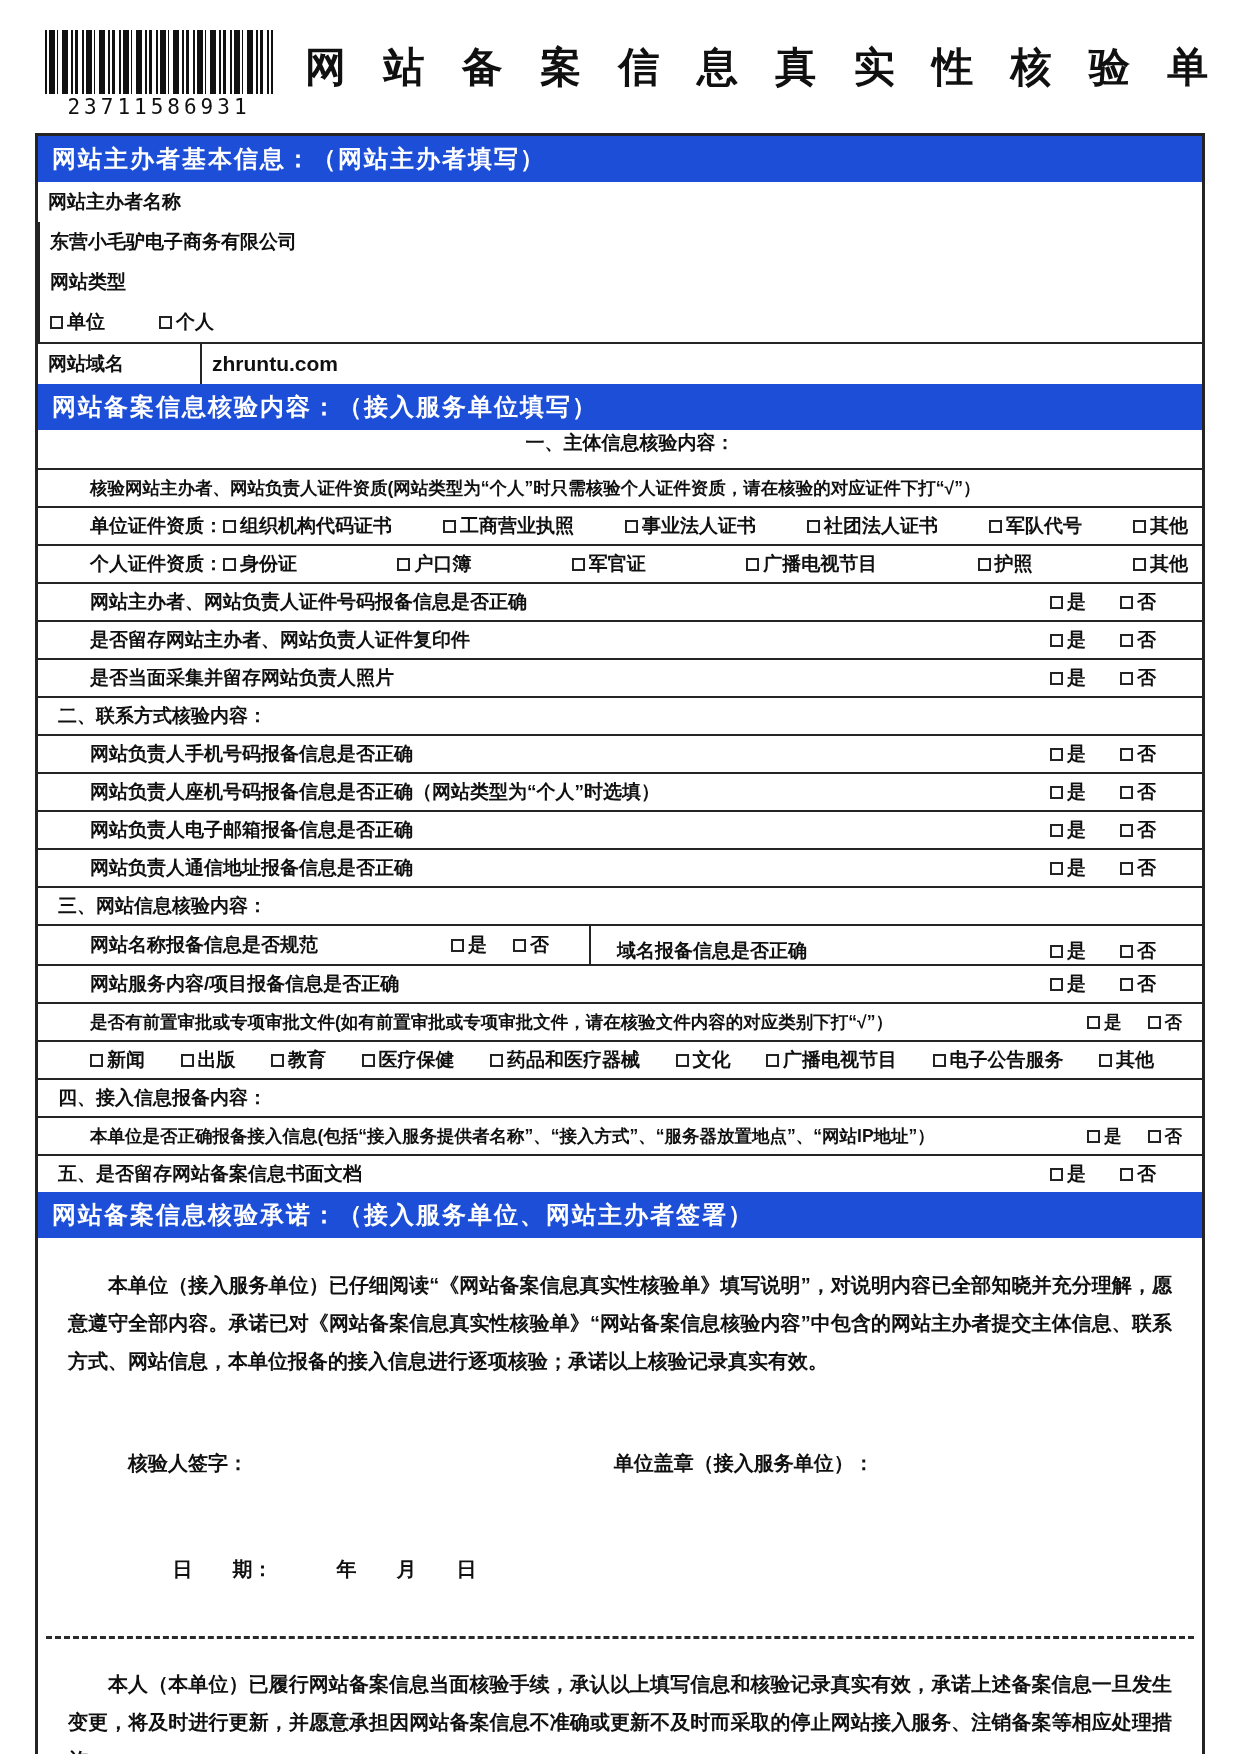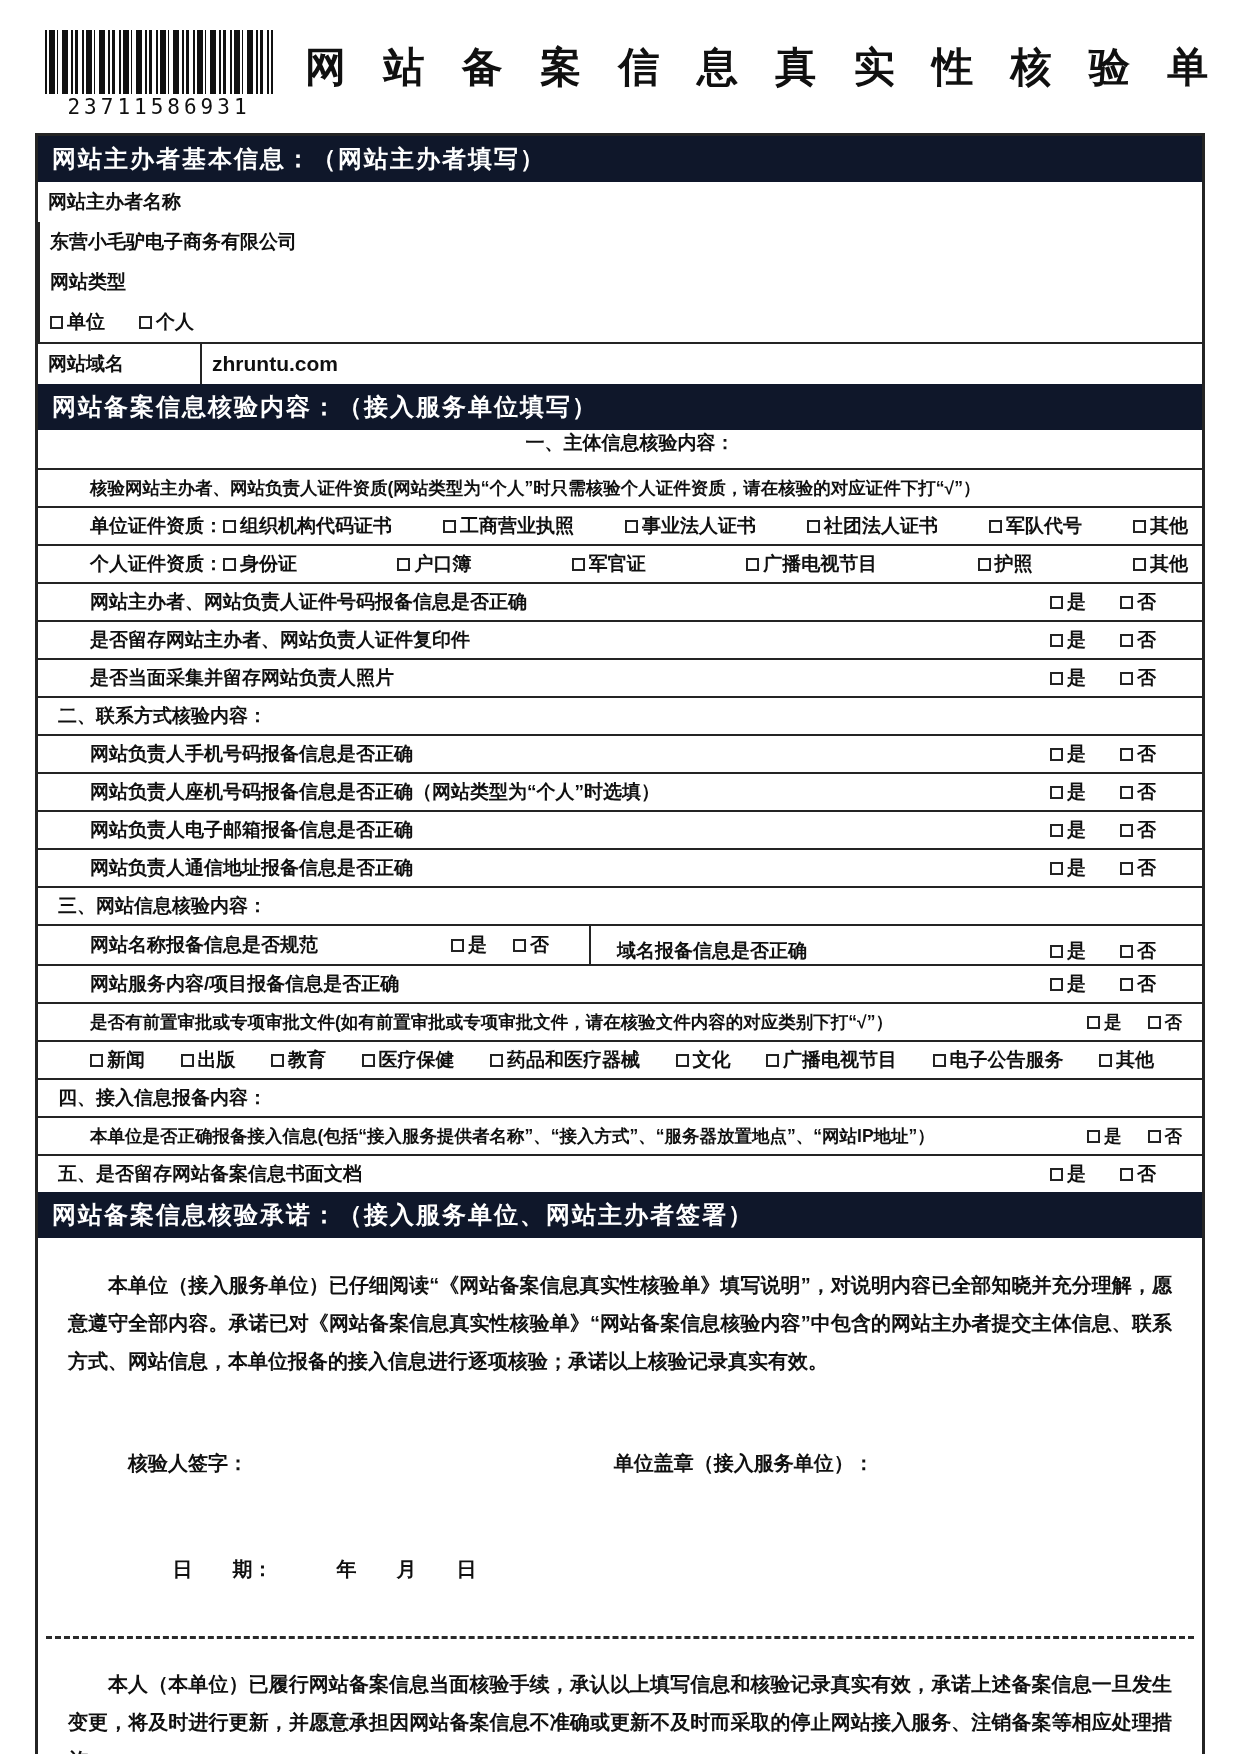--- a/index.html
+++ b/index.html
@@ -16,31 +16,31 @@
                #111 0 2px, #fff 2px 4px, #111 4px 10px, #fff 10px 12px,
                #111 12px 13px, #fff 13px 17px, #111 17px 23px, #fff 23px 26px,
                #111 26px 28px, #fff 28px 30px, #111 30px 33px, #fff 33px 37px); }
   .bc-num { width:228px; text-align:center; font-family:"DejaVu Sans Mono", monospace;
             font-size:21px; letter-spacing:4px; margin-top:1px; }
   .title { font-size:41px; font-weight:bold; letter-spacing:13px; white-space:nowrap;
            margin:10px 0 0 26px; }
 
   
   .form { border:3px solid #242424; margin-top:4px; }
-  .bar { background:#0f172a; color:#fff; font-size:24px; font-weight:bold;
+  .bar { background:#1d4ed8; color:#fff; font-size:24px; font-weight:bold;
          height:46px; line-height:46px; padding-left:14px; letter-spacing:2px; }
   .row { border-top:2px solid #242424; min-height:38px; display:flex; align-items:center;
          font-size:19px; font-weight:bold; }
   .bar + .row { border-top:none;flex-direction:column; }
   .cells { padding:0; }
   .cell { padding:0 10px; display:flex; align-items:center; align-self:stretch; min-height:40px; }
   .cell + .cell { border-left:2px solid #242424; }
   .w160 { width:162px; flex-shrink:0; }
   .w130 { width:128px; flex-shrink:0; }
-  .w185 { width:186px; flex-shrink:0; }
+  .w185 { width:186px; flex-shrink:0;justify-content:space-between; }
   .flex1 { flex:1; }
   .latin { font-size:21px; }
   .sec { padding-left:20px; }
   .sub { padding-left:52px; }
   .qrow { justify-content:space-between; padding-right:46px; }
   .tight { font-size:17.5px; }
   .yn { display:flex; gap:34px; flex-shrink:0; margin-left:12px; white-space:nowrap; }
   .yn-sm { gap:26px; }
   .cb { width:13px; height:13px; border:2px solid #242424; display:inline-block;
         margin-right:4px; vertical-align:-1px; background:#fff; flex-shrink:0; }

